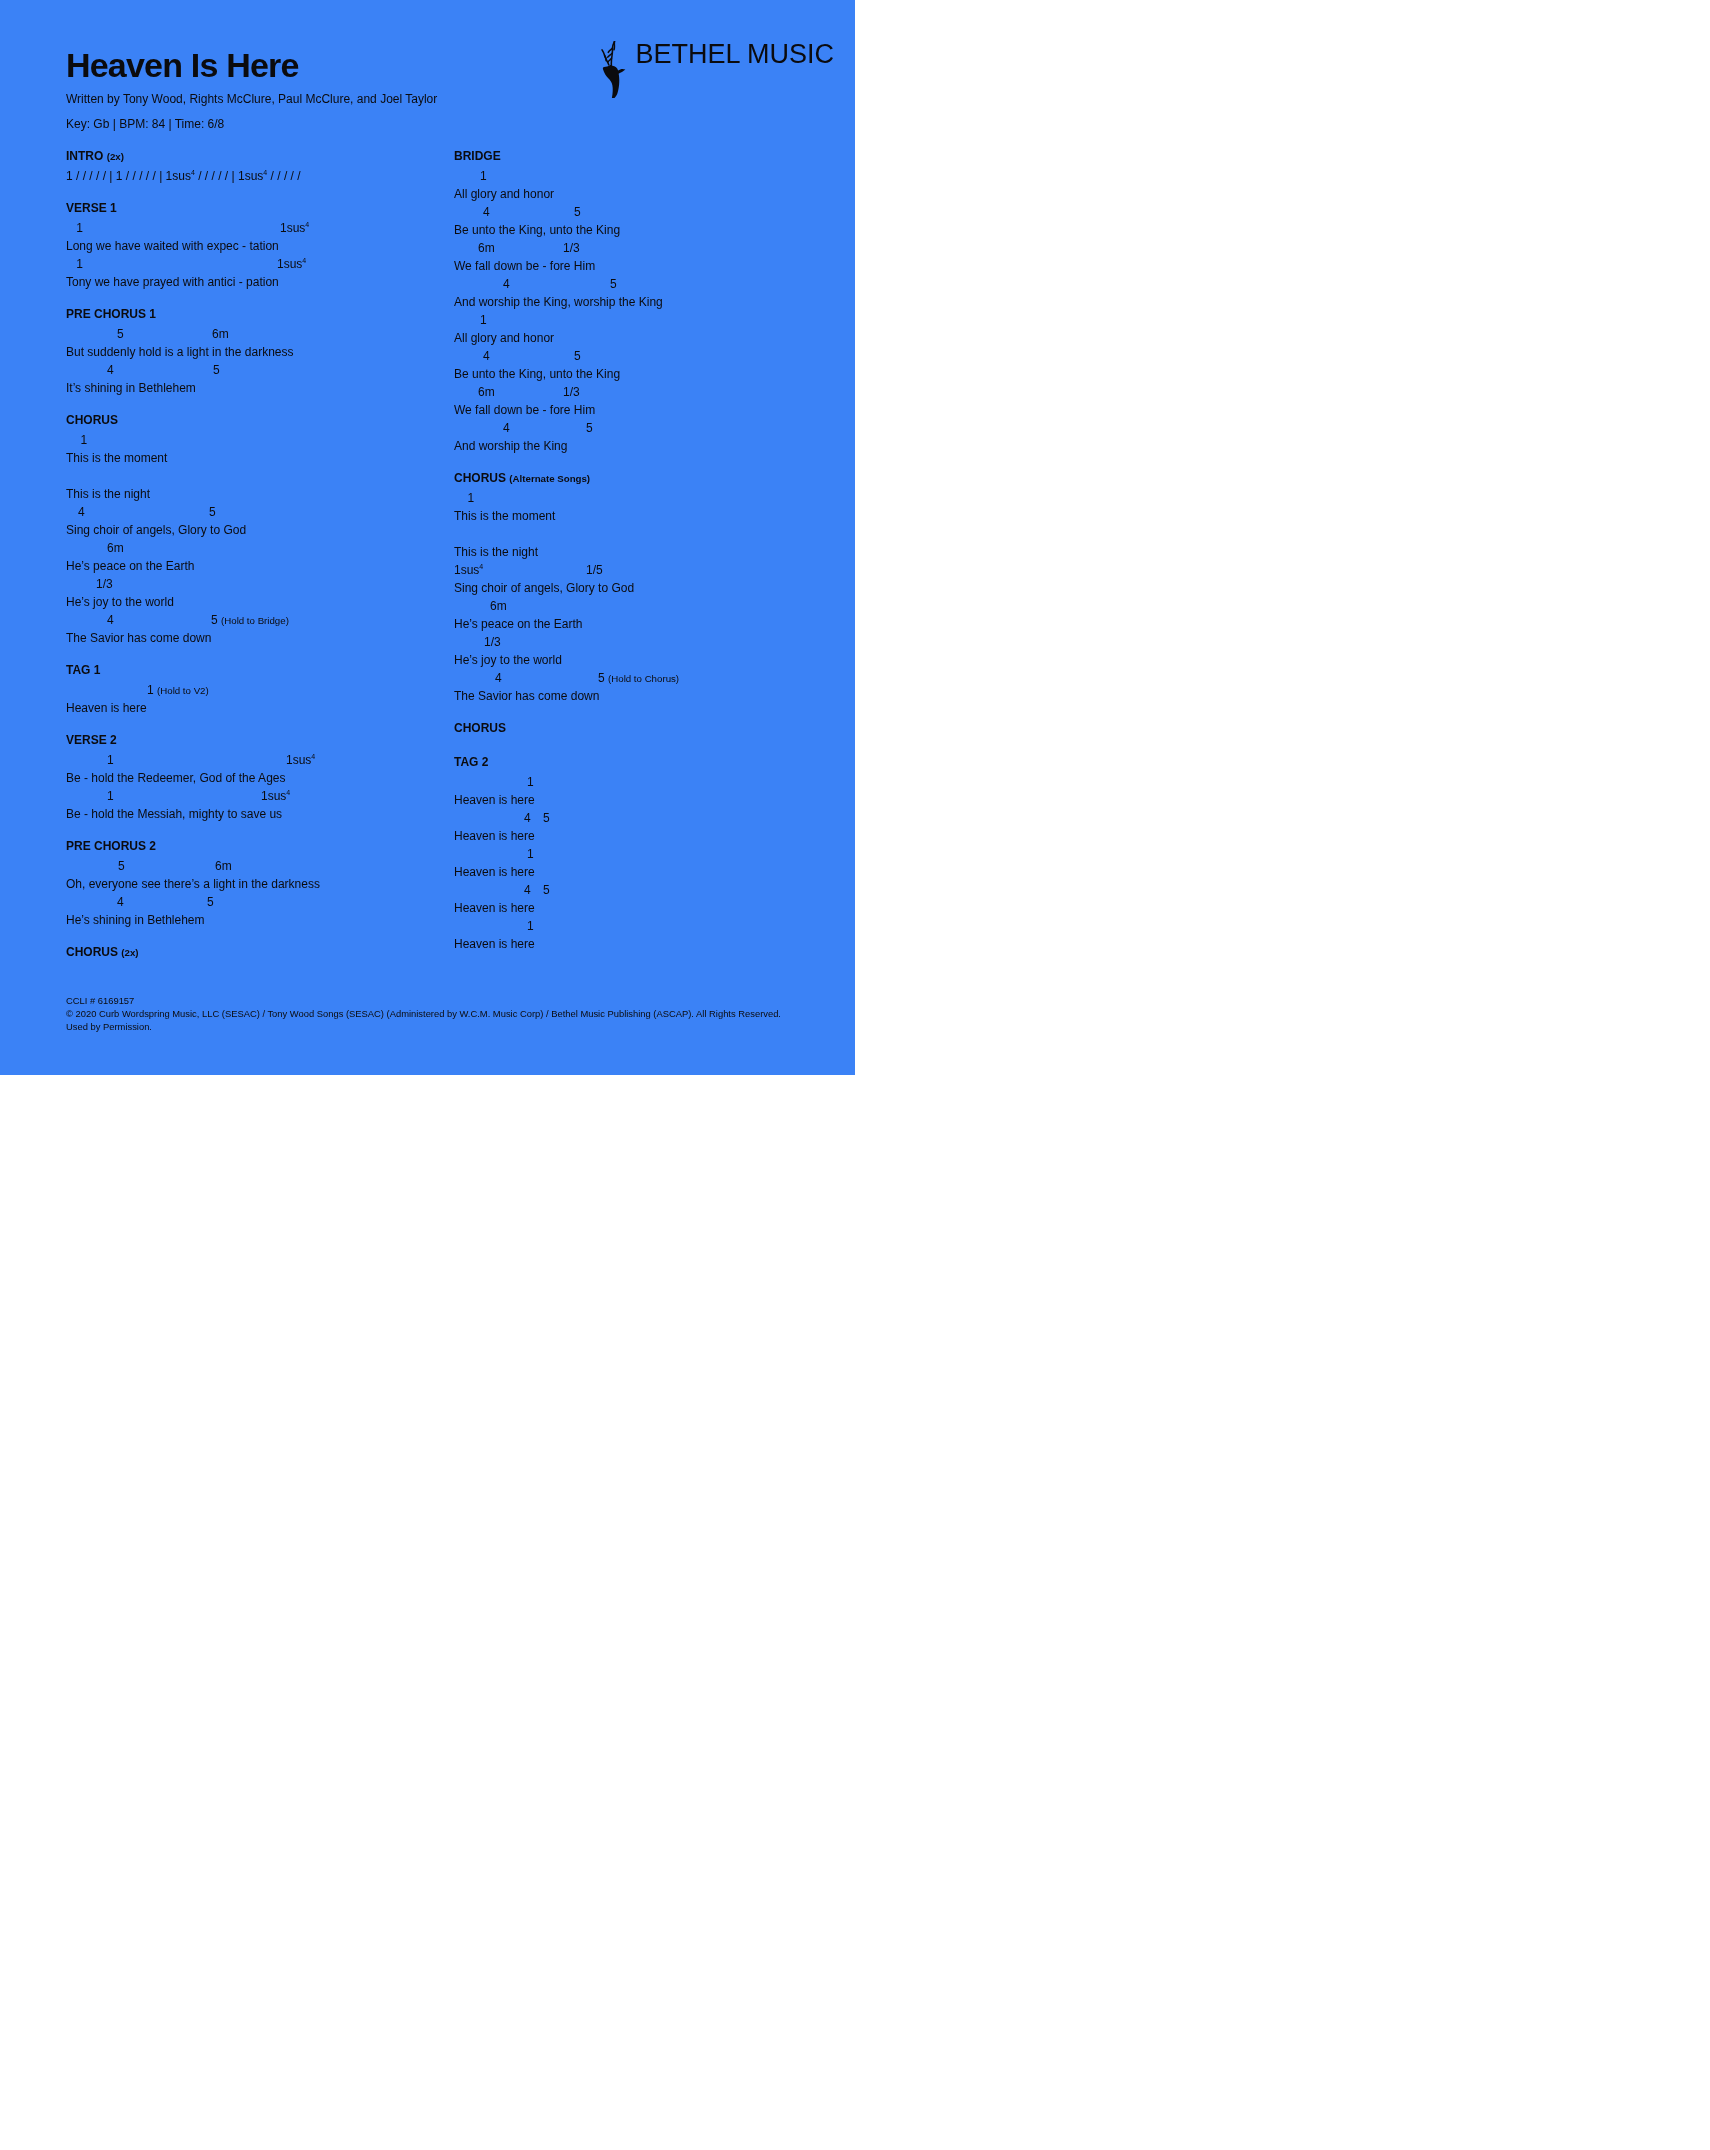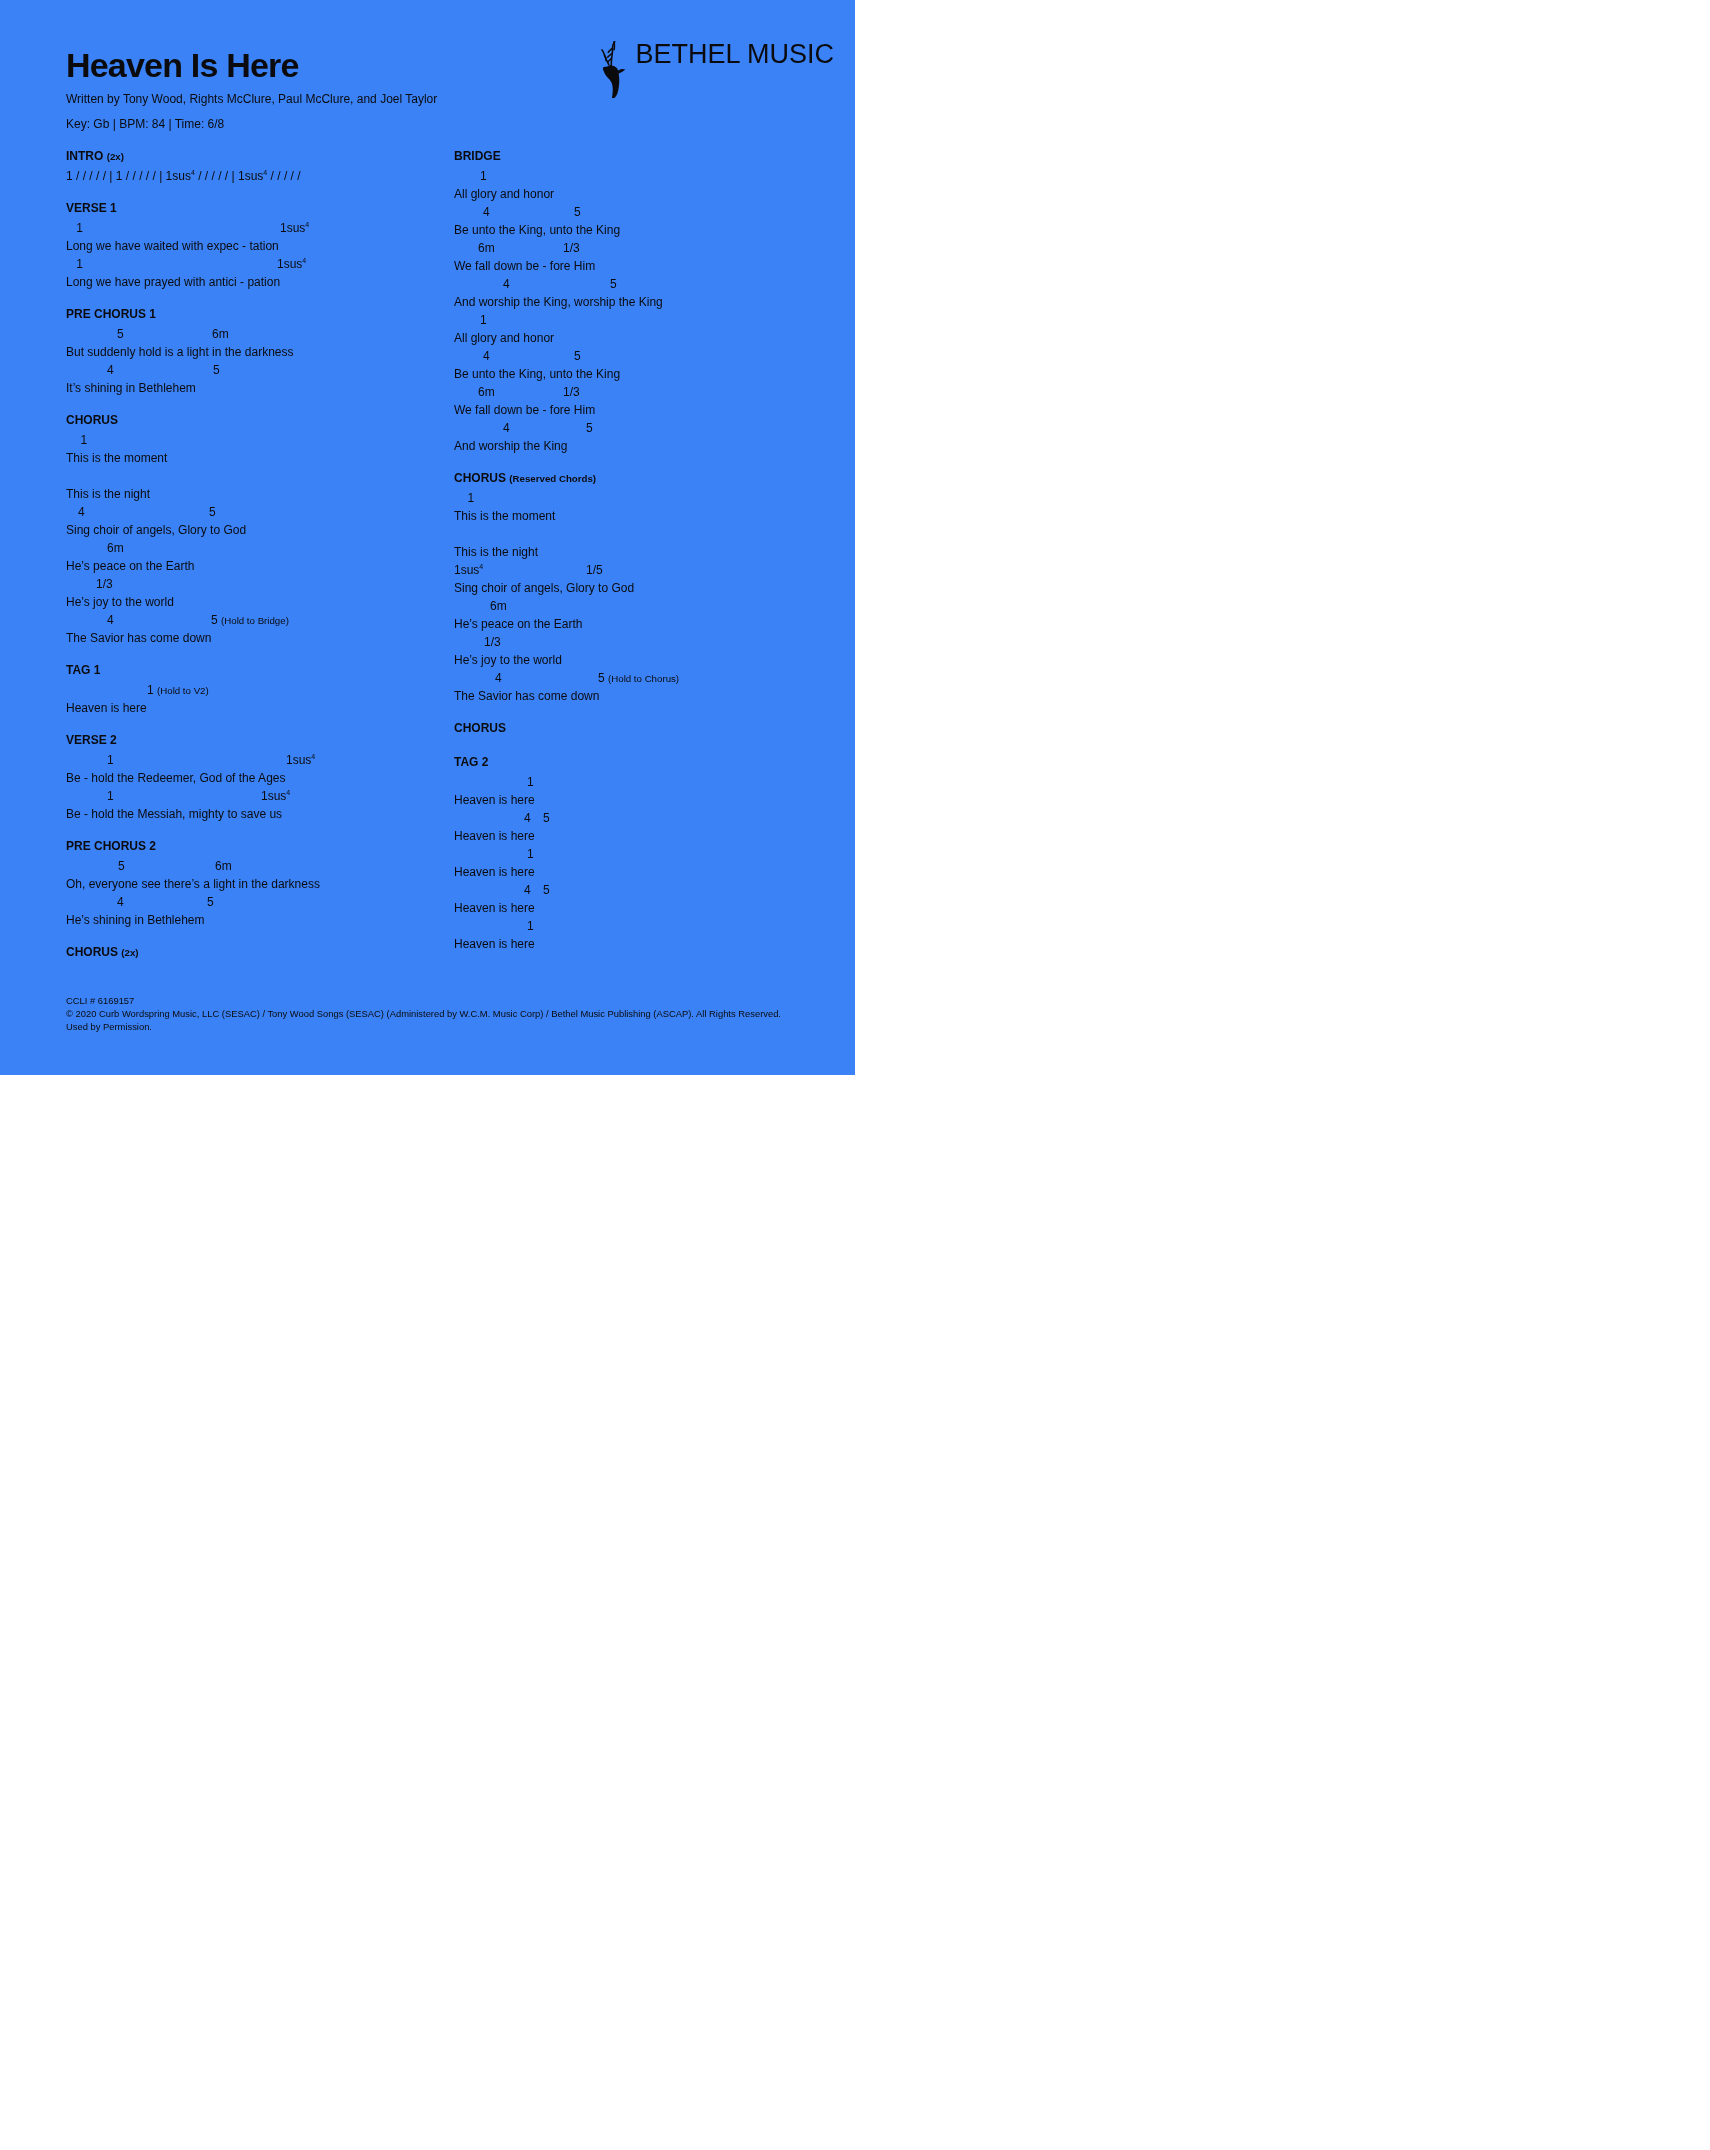--- a/index.html
+++ b/index.html
@@ -70,21 +70,21 @@
         <div class="sec-header"><span>VERSE 1</span></div>
         <div class="line">
           <span class="chord-tok" style="left: 10.2px;">1</span>
           <span class="chord-tok" style="left: 214px;">1sus<sup>4</sup></span>
         </div>
         <div class="line">Long we have waited with expec - tation</div>
         <div class="line">
           <span class="chord-tok" style="left: 10.2px;">1</span>
           <span class="chord-tok" style="left: 211px;">1sus<sup>4</sup></span>
         </div>
-        <div class="line">Long we have prayed with antici - pation</div>
+        <div class="line">Tony we have prayed with antici - pation</div>
       </div>
       <div class="section">
         <div class="sec-header"><span>PRE CHORUS 1</span></div>
         <div class="line">
           <span class="chord-tok" style="left: 51px;">5</span>
           <span class="chord-tok" style="left: 146px;">6m</span>
         </div>
         <div class="line">But suddenly hold is a light in the darkness</div>
         <div class="line">
           <span class="chord-tok" style="left: 41px;">4</span>
@@ -192,21 +192,21 @@
           <span class="chord-tok" style="left: 109px;">1/3</span>
         </div>
         <div class="line">We fall down be - fore Him</div>
         <div class="line">
           <span class="chord-tok" style="left: 49px;">4</span>
           <span class="chord-tok" style="left: 132px;">5</span>
         </div>
         <div class="line">And worship the King</div>
       </div>
       <div class="section">
-        <div class="sec-header"><span>CHORUS</span> <span class="qual">(Reserved Chords)</span></div>
+        <div class="sec-header"><span>CHORUS</span> <span class="qual">(Alternate Songs)</span></div>
         <div class="line">
           <span class="chord-tok" style="left: 13.4px;">1</span>
         </div>
         <div class="line">This is the moment</div>
         <div class="line"></div>
         <div class="line">This is the night</div>
         <div class="line">
           <span class="chord-tok" style="left: 0px;">1sus<sup>4</sup></span>
           <span class="chord-tok" style="left: 132px;">1/5</span>
         </div>

